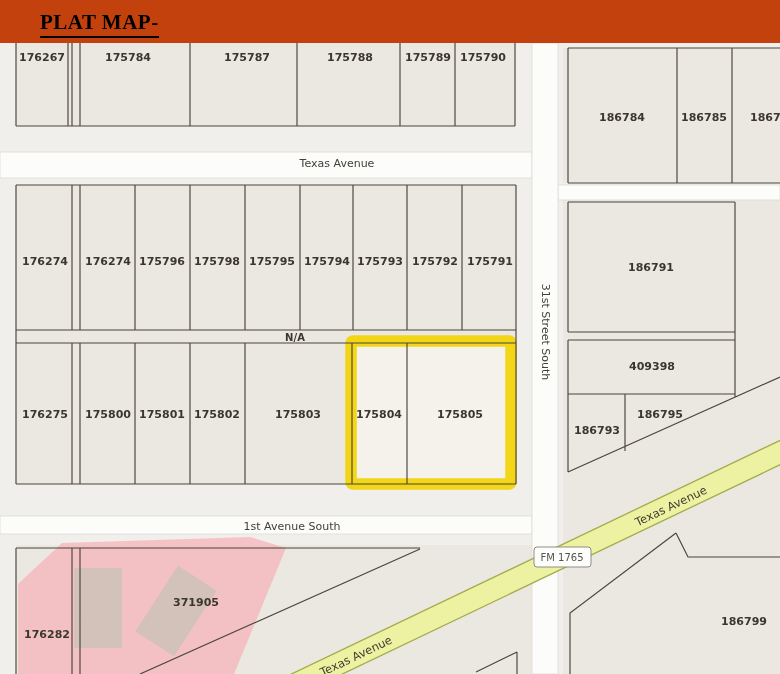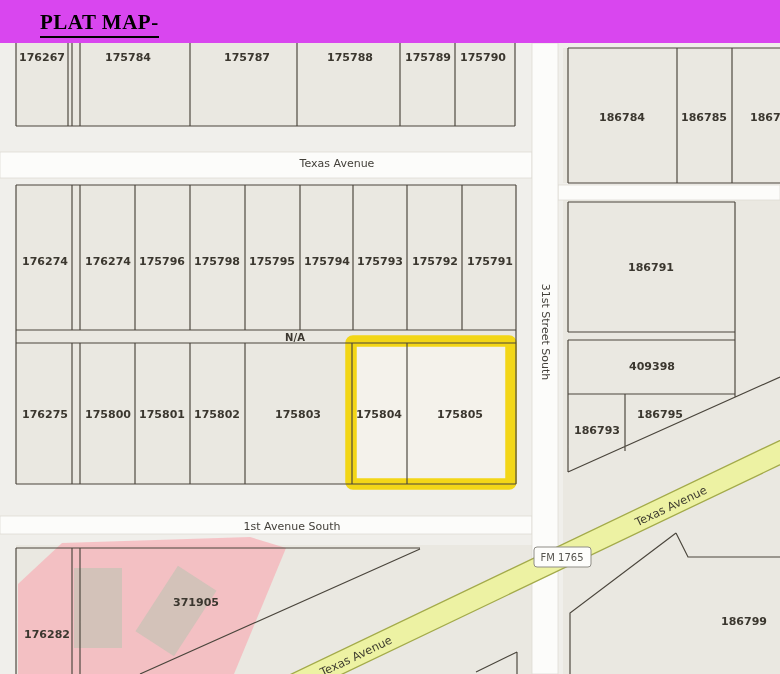--- a/index.html
+++ b/index.html
@@ -1,16 +1,16 @@
 <!DOCTYPE html>
 <html><head>
 <meta charset="utf-8">
 <style>
   html,body{margin:0;padding:0;background:#ffffff;}
-  #page{position:relative;width:780px;height:674px;background:#d946ef;overflow:hidden;
+  #page{position:relative;width:780px;height:674px;background:#c2410c;overflow:hidden;
         font-family:"DejaVu Sans",sans-serif;}
   #doc-title{position:absolute;left:40px;top:10px;
              font-family:"Liberation Serif",serif;font-weight:bold;font-size:21px;
              color:#000;letter-spacing:.5px;border-bottom:2.5px solid #000;padding-bottom:1px;}
   #map-svg{position:absolute;left:0;top:43px;}
   .pl{font:bold 11px "DejaVu Sans",sans-serif;fill:#3b372f;text-anchor:middle;}
   .st{font:11px "DejaVu Sans",sans-serif;fill:#43403a;text-anchor:middle;}
   .hw{font:11.5px "DejaVu Sans",sans-serif;fill:#3f3d30;text-anchor:middle;}
   .na{font:bold 10px "DejaVu Sans",sans-serif;fill:#3b372f;text-anchor:middle;}
   .bt{font:10px "DejaVu Sans",sans-serif;fill:#55534d;text-anchor:middle;}

